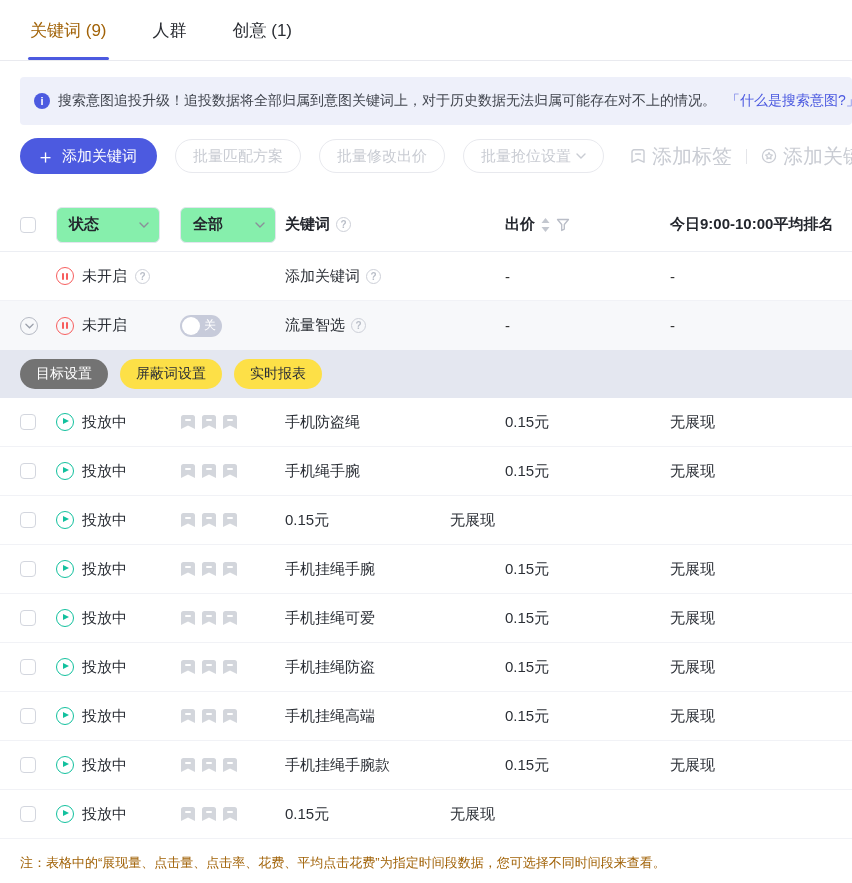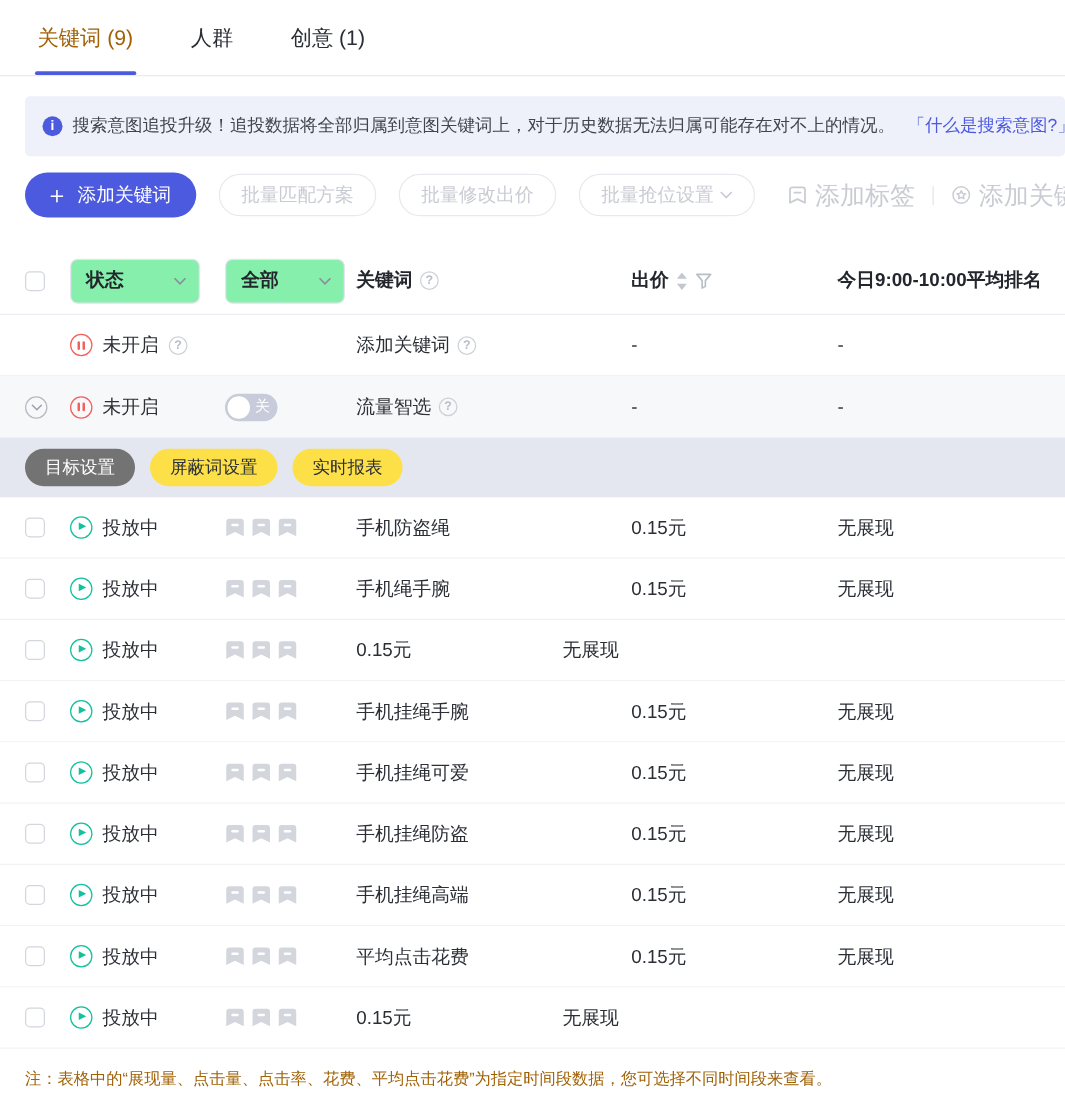--- a/index.html
+++ b/index.html
@@ -502,21 +502,21 @@
           <svg width="16" height="16" viewBox="0 0 16 16">
             <path d="M3.5 1 h9 A2.5 2.5 0 0 1 15 3.5 V15 l-7-3.4 L1 15 V3.5 A2.5 2.5 0 0 1 3.5 1 z" fill="#d3d6dc"></path>
             <rect x="5" y="5" width="6" height="2" rx="1" fill="#ffffff"></rect>
           </svg>
           <svg width="16" height="16" viewBox="0 0 16 16">
             <path d="M3.5 1 h9 A2.5 2.5 0 0 1 15 3.5 V15 l-7-3.4 L1 15 V3.5 A2.5 2.5 0 0 1 3.5 1 z" fill="#d3d6dc"></path>
             <rect x="5" y="5" width="6" height="2" rx="1" fill="#ffffff"></rect>
           </svg>
         </div>
         <div class="c-kw">
-          <span class="kw-text">平均点击花费</span>
+          <span class="kw-text">手机挂绳手腕款</span>
         </div>
         <div class="c-bid">
           <span>0.15元</span>
         </div>
         <div class="c-rank">
           <span>无展现</span>
         </div>
       </div>
 
       <div class="row">

